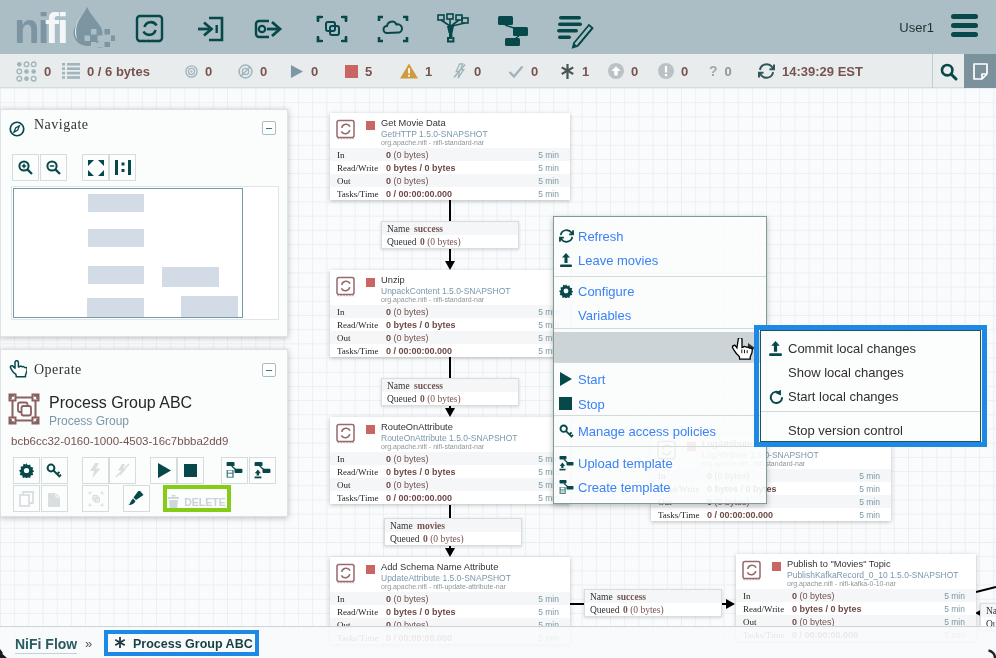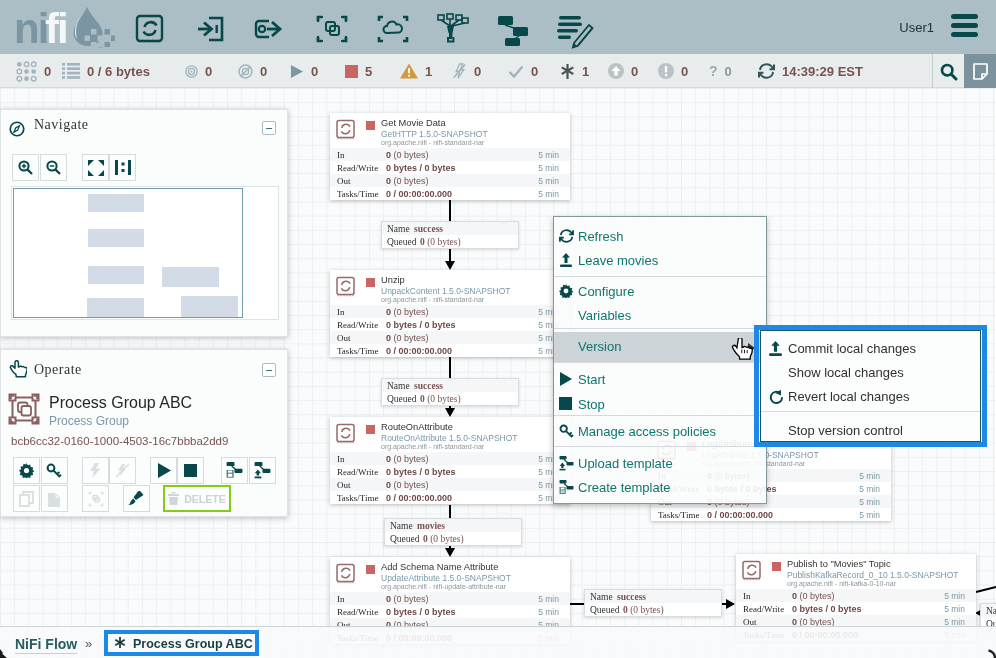--- a/index.html
+++ b/index.html
@@ -55,21 +55,21 @@
 .arrD{position:absolute;width:0;height:0;border-left:5px solid transparent;border-right:5px solid transparent;border-top:9px solid #000;z-index:1}
 .arrR{position:absolute;width:0;height:0;border-top:5px solid transparent;border-bottom:5px solid transparent;border-left:9px solid #000;z-index:1}
 .arrL{position:absolute;width:0;height:0;border-top:5px solid transparent;border-bottom:5px solid transparent;border-right:9px solid #000;z-index:1}
 
 .panel{position:absolute;left:0;width:288px;background:#fbfcfc;border:1px solid #dde3e5;box-shadow:0 1px 6px rgba(0,0,0,.25);z-index:5}
 .ptitle{position:absolute;left:33px;font-family:"Liberation Serif",serif;font-size:14px;color:#303436;letter-spacing:.5px}
 .collapse{position:absolute;width:14px;height:14px;background:#fff;border:1px solid #aabbc3;border-radius:2px;color:#07484a;font-size:11px;line-height:11px;text-align:center}
 .nbtn{position:absolute;width:27px;height:27px;background:#fcfdfd;border:1px solid #d5dcde;display:flex;align-items:center;justify-content:center}
 
 #menu{position:absolute;left:553px;top:216px;width:214px;height:288px;background:rgba(251,252,252,.9);border:1px solid #82999b;box-shadow:0 2px 6px rgba(0,0,0,.25);z-index:8}
-.mi{position:absolute;left:0;width:100%;height:24px;font-size:13px;color:#0f766e}
+.mi{position:absolute;left:0;width:100%;height:24px;font-size:13px;color:#3b82f6}
 .mi span{position:absolute;left:24px;top:4px}
 .mi svg{position:absolute;left:5px;top:4px}
 .msep{position:absolute;left:0;width:100%;height:1px;background:#d4d9db}
 #vrow{position:absolute;left:0;top:115px;width:100%;height:30px;background:#ccd4d8}
 
 #ann1{position:absolute;left:754px;top:325px;width:233px;height:122px;border:5px solid #1e88e5;z-index:9;background:transparent}
 #smenu{position:absolute;left:760px;top:330px;width:221px;height:112px;background:rgba(252,253,253,.95);border:1px solid #19585a;z-index:10}
 .si{position:absolute;left:0;width:100%;height:24px;font-size:13px;color:#332f2f}
 .si span{position:absolute;left:27px;top:4px}
 .si svg{position:absolute;left:7px;top:4px}
@@ -694,21 +694,21 @@
             <rect x="5" y="4.5" width="4.5" height="4.5" rx="1"></rect>
             <rect x="6.8" y="6.5" width="4.5" height="4.5" rx="1"></rect>
           </svg>
         </div>
  <div class="nbtn" style="left:121.5px;top:135px">
           <svg width="16" height="15" viewBox="0 0 16 15" fill="#07484a">
             <path d="M9.5 1 a2 2 0 0 1 3.5 0 L15.5 4 L8 9 L5.5 6.5 Z"></path>
             <path d="M5 7.5 L7.5 10 C6.5 12.5 4 14 .5 14 C2.5 12.5 2.5 9.5 5 7.5 Z"></path>
           </svg>
         </div>
- <div style="position:absolute;left:162px;top:135px;width:68px;height:27px;background:#fcfdfd;border:2px solid #84cc16;color:#c9d2d5;font-size:10.5px;font-weight:bold;display:flex;align-items:center;justify-content:center;gap:5px"><svg width="11" height="13" viewBox="0 0 11 13" fill="#ced7da">
+ <div style="position:absolute;left:162px;top:135px;width:68px;height:27px;background:#fcfdfd;border:4px solid #84cc16;color:#c9d2d5;font-size:10.5px;font-weight:bold;display:flex;align-items:flex-end;justify-content:center;gap:5px"><svg width="11" height="13" viewBox="0 0 11 13" fill="#ced7da">
             <rect x="0" y="2" width="11" height="2"></rect>
             <rect x="3.5" y="0" width="4" height="1.5"></rect>
             <path d="M1 5 h9 l-.8 8 h-7.4 Z"></path>
           </svg>DELETE</div>
 </div>
 
 <div id="crumb"></div>
 <div id="bc1">NiFi Flow</div>
 <div id="bcsep">»</div>
 <div id="ann2"></div>
@@ -738,23 +738,20 @@
           <svg width="14" height="14" viewBox="0 0 15 15" fill="#07484a">
             <path d="M7.5 0 l1.2 2.2 2.5-.7 .5 2.5 2.5 .5 -.7 2.5 2.2 1.2 -2.2 1.2 .7 2.5 -2.5 .5 -.5 2.5 -2.5-.7 -1.2 2.2 -1.2-2.2 -2.5 .7 -.5-2.5 -2.5-.5 .7-2.5 L0 7.5 l2.2-1.2 -.7-2.5 2.5-.5 .5-2.5 2.5 .7 Z"></path>
             <circle cx="7.5" cy="7.5" r="2.6" fill="#fbfbfb"></circle>
           </svg>
           <span>Configure</span>
         </div>
  <div class="mi" style="top:87px">
           <span>Variables</span>
         </div>
  <div class="msep" style="top:111px"></div>
- <div class="mi" style="top:118px">
-          <span>Version</span>
-        </div>
  <svg style="position:absolute;left:194px;top:126px;z-index:12" width="7" height="10" viewBox="0 0 7 10" fill="#333">
           <path d="M0 0 L7 5 L0 10 Z"></path>
         </svg>
  <div class="msep" style="top:145px"></div>
  <div class="mi" style="top:151px">
           <svg width="13" height="14" viewBox="0 0 13 14" fill="#07484a">
             <path d="M1 0 L13 7 L1 14 Z"></path>
           </svg>
           <span>Start</span>
         </div>
@@ -807,21 +804,21 @@
           <span>Commit local changes</span>
         </div>
  <div class="si" style="top:30px">
           <span>Show local changes</span>
         </div>
  <div class="si" style="top:54px">
           <svg width="15" height="15" viewBox="0 0 16 16">
             <path d="M12.8 4.3 a6 6 0 1 0 2.2 4.6" fill="none" stroke="#07484a" stroke-width="2.1"></path>
             <path d="M13.8 0.8 L13.8 7 L7.8 4.2 Z" fill="#07484a"></path>
           </svg>
-          <span>Revert local changes</span>
+          <span>Start local changes</span>
         </div>
  <div class="msep" style="top:80px"></div>
  <div class="si" style="top:88px">
           <span>Stop version control</span>
         </div>
 </div>
 
 <svg style="position:absolute;left:731px;top:338px;z-index:11" width="22" height="23" viewBox="0 0 22 23">
         <path d="M7.2 1.6 a1.9 1.9 0 0 1 3.8 0 V9.5 l1-.2 c.5-.9 1.7-1.1 2.6-.5 l.8.5 c.7-.4 1.6-.3 2.2.2 l.7.5 1 0 a2 2 0 0 1 2 2 c0 2.5-.7 4.1-1.6 5.6 -.3.6-.5 1.3-.5 2 v1.6 H8.6 v-1.2 c0-.9-.4-1.7-1-2.3 C5.9 16.2 4.4 14.5 3.3 12.6 l-1.5-2.6 a1.7 1.7 0 0 1 2.9-1.8 l1.2 1.7 Z" fill="#fff" stroke="#000" stroke-width="1.3"></path>
         <path d="M10.8 11.5 v3.7 M13.5 11.8 v3.4 M16.2 12.1 v3.1" stroke="#000" stroke-width=".9"></path>

